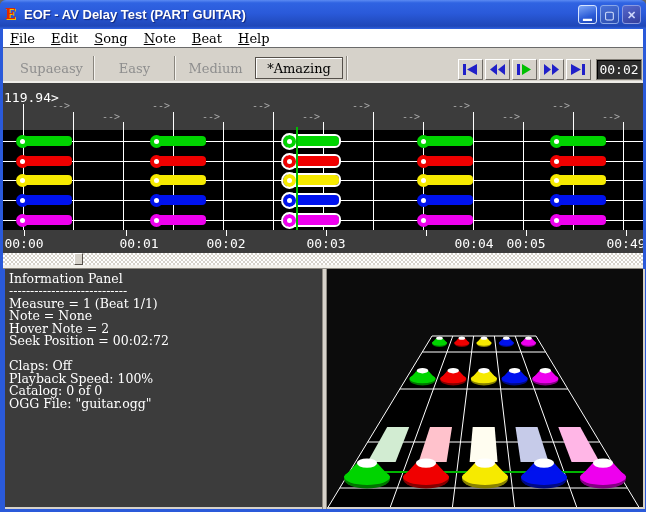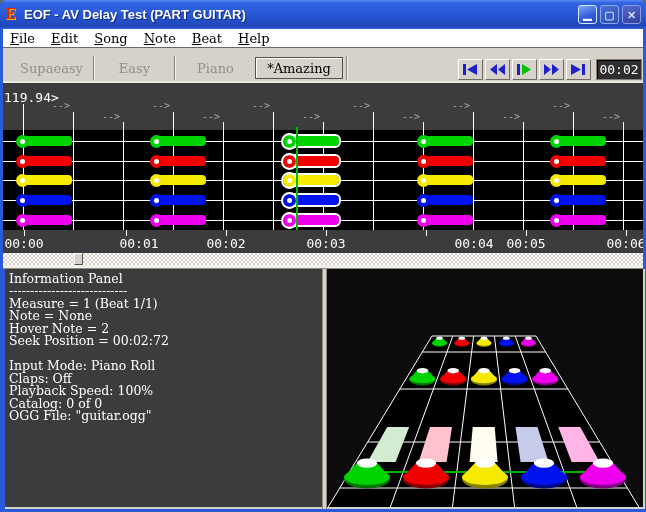--- a/index.html
+++ b/index.html
@@ -119,21 +119,21 @@
       <span class="menu-item"><u>S</u>ong</span>
       <span class="menu-item"><u>N</u>ote</span>
       <span class="menu-item"><u>B</u>eat</span>
       <span class="menu-item"><u>H</u>elp</span>
     </div>
 
   <div class="tabrow">
     <div id="tabs">
         <div class="tab" style="left: 7px; width: 83px;">Supaeasy</div>
         <div class="tab" style="left: 92px; width: 79px;">Easy</div>
-        <div class="tab" style="left: 173px; width: 79px;">Piano</div>
+        <div class="tab" style="left: 173px; width: 79px;">Medium</div>
         <div class="tab active" style="left: 252px; width: 88px;">*Amazing</div>
         <div class="tab-sep" style="left: 90px;"></div>
         <div class="tab-sep" style="left: 171px;"></div>
         <div class="tab-sep" style="left: 343px;"></div>
       </div>
     <div class="transport" id="transport">
         <div class="tbtn">
           <svg width="15" height="11" viewBox="0 0 15 11">
             <rect x="0" y="0" width="3" height="11" fill="#2020c8"></rect>
             <polygon points="14,0 4,5.5 14,11" fill="#2020c8"></polygon>
@@ -321,39 +321,38 @@
         <div class="tl-label" style="left: 136px;">00:01</div>
         <div class="tl-tick" style="left: 223px;"></div>
         <div class="tl-label" style="left: 223px;">00:02</div>
         <div class="tl-tick" style="left: 323px;"></div>
         <div class="tl-label" style="left: 323px;">00:03</div>
         <div class="tl-tick" style="left: 423px;"></div>
         <div class="tl-label" style="left: 423px; margin-left: 48px;">00:04</div>
         <div class="tl-tick" style="left: 523px;"></div>
         <div class="tl-label" style="left: 523px;">00:05</div>
         <div class="tl-tick" style="left: 623px;"></div>
-        <div class="tl-label" style="left: 623px;">00:06</div>
+        <div class="tl-label" style="left: 623px;">00:49</div>
       </div>
     </div>
 
   <div class="scrollbar">
     <div class="sb-thumb"></div>
   </div>
   <div class="separator"></div>
 
   <div class="bottom">
     <div class="info-panel" id="infopanel">
         <p>Information Panel</p>
         <p>----------------------------</p>
         <p>Measure = 1 (Beat 1/1)</p>
         <p>Note = None</p>
         <p>Hover Note = 2</p>
         <p>Seek Position = 00:02:72</p>
         <p>&nbsp;</p>
-        <p>Input Mode: Piano Roll</p>
         <p>Claps: Off</p>
         <p>Playback Speed: 100%</p>
         <p>Catalog: 0 of 0</p>
         <p>OGG File: "guitar.ogg"</p>
       </div>
     <div class="panel-divider"></div>
     <div class="preview3d">
       <svg id="svg3d" width="316" height="240" viewBox="0 0 316 240">
           <polygon points="105,67 209,67 313,240 0,240" fill="#000"></polygon>
           <line x1="95.28901734104046" y1="83" x2="218.6184971098266" y2="83" stroke="#fff" stroke-width="1"></line>

